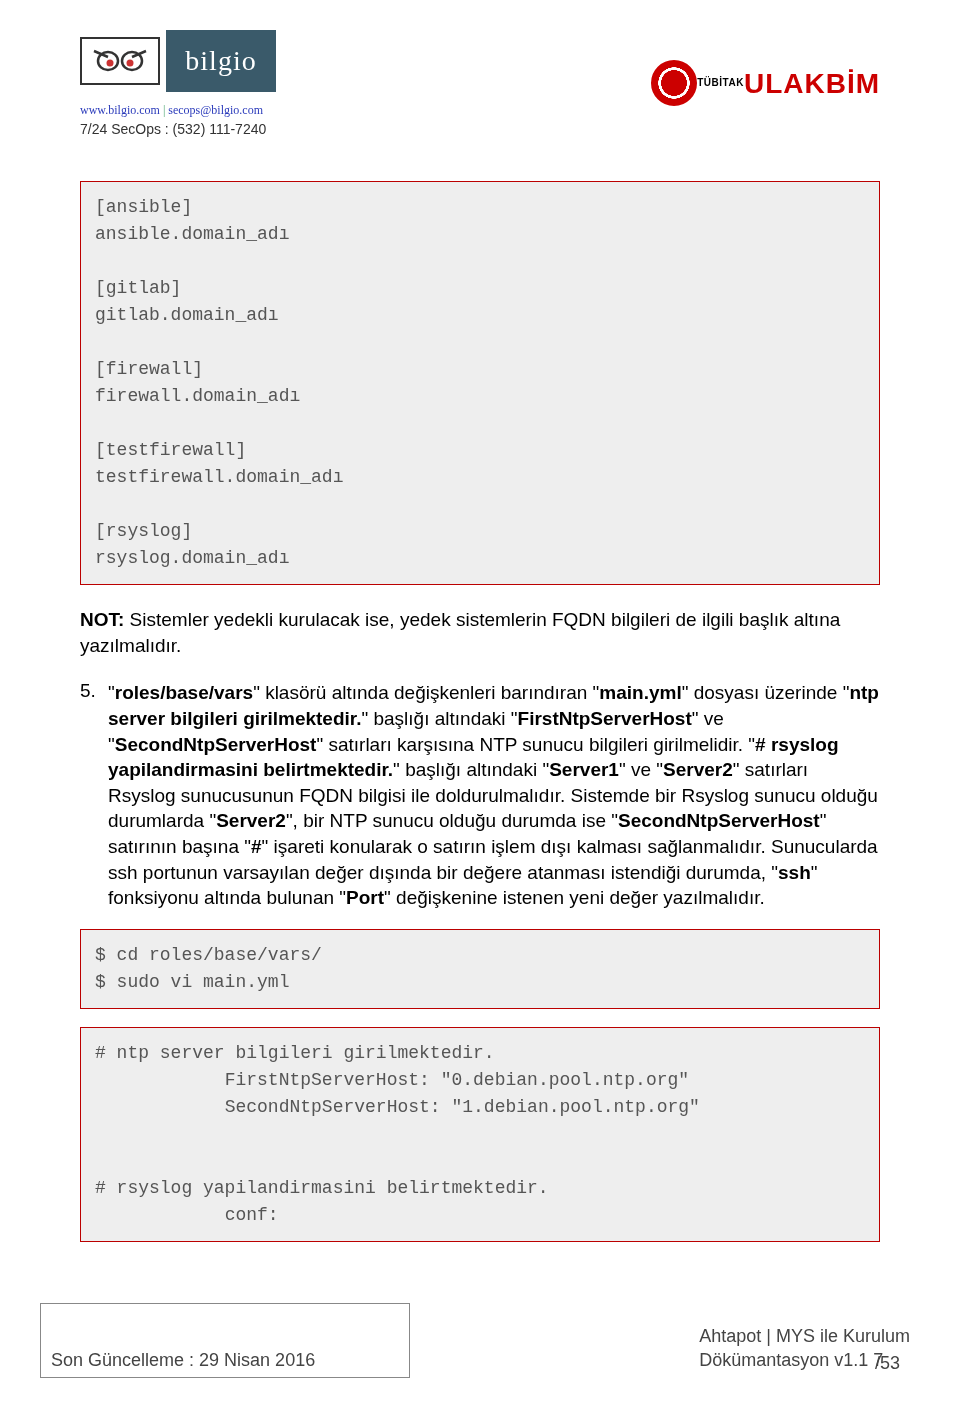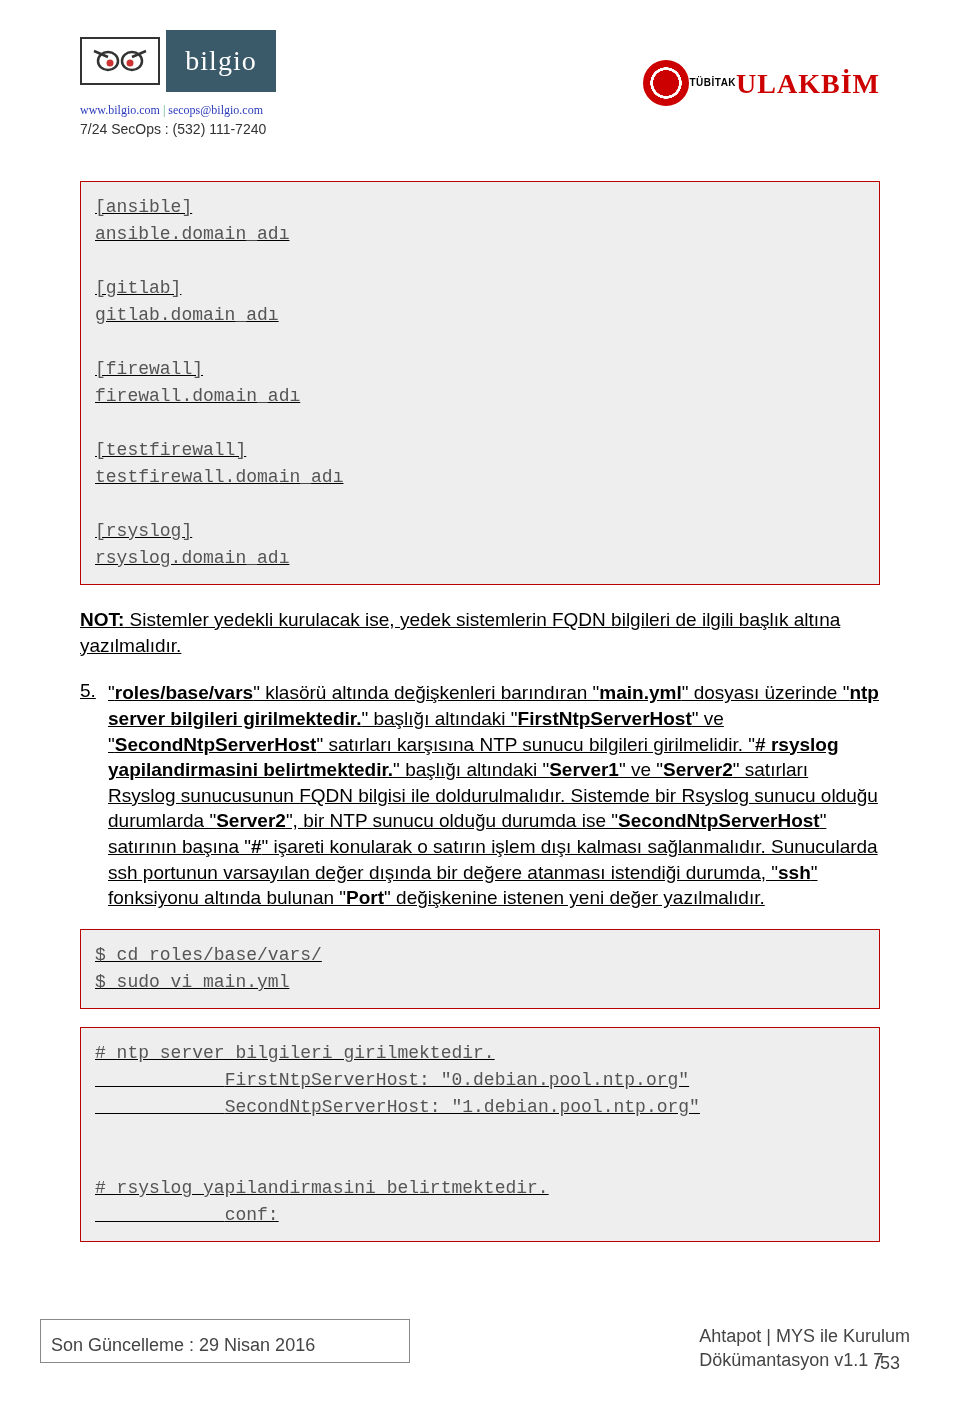--- a/index.html
+++ b/index.html
@@ -37,24 +37,24 @@
   .tubitak-emblem {
     width: 46px; height: 46px; border-radius: 50%;
     background: radial-gradient(circle, #c00 0%, #c00 45%, #fff 46%, #fff 55%, #c00 56%);
     border: 3px solid #c00;
     position: relative;
     margin-bottom: 2px;
   }
   .tubitak-label { font-size: 10px; font-weight: bold; letter-spacing: 0.5px; margin-bottom: 2px; }
   .ulakbim {
     font-size: 28px; font-weight: 900; color: #c00;
-    letter-spacing: 1px; font-family: Liberation Serif, serif;
-  }
-
-  .content { padding: 16px 80px; text-decoration: underline; }
+    letter-spacing: 1px; font-family: Liberation Sans, sans-serif;
+  }
+
+  .content { padding: 16px 80px; }
 
   .code-box {
     border: 1.5px solid #b00;
     background: #eee;
     padding: 12px 14px;
     font-family: "Courier New", monospace;
     font-size: 18px;
     color: #555;
     line-height: 1.5;
     white-space: pre-wrap;
@@ -94,21 +94,21 @@
     padding: 0;
   }
   .footer-row {
     display: flex;
     justify-content: flex-end;
     align-items: stretch;
   }
   .footer-left-box {
     border: 1px solid #888;
     min-width: 370px;
-    height: 44px;
+    height: 75px;
     display: flex; align-items: flex-end; justify-content: flex-start;
     padding: 6px 10px;
     font-size: 18px; color: #444;
     margin-right: auto;
     margin-left: 40px;
   }
   .footer-right-box {
     display: flex; align-items: flex-end; justify-content: flex-end;
     padding: 6px 10px;
     font-size: 18px; color: #444;

